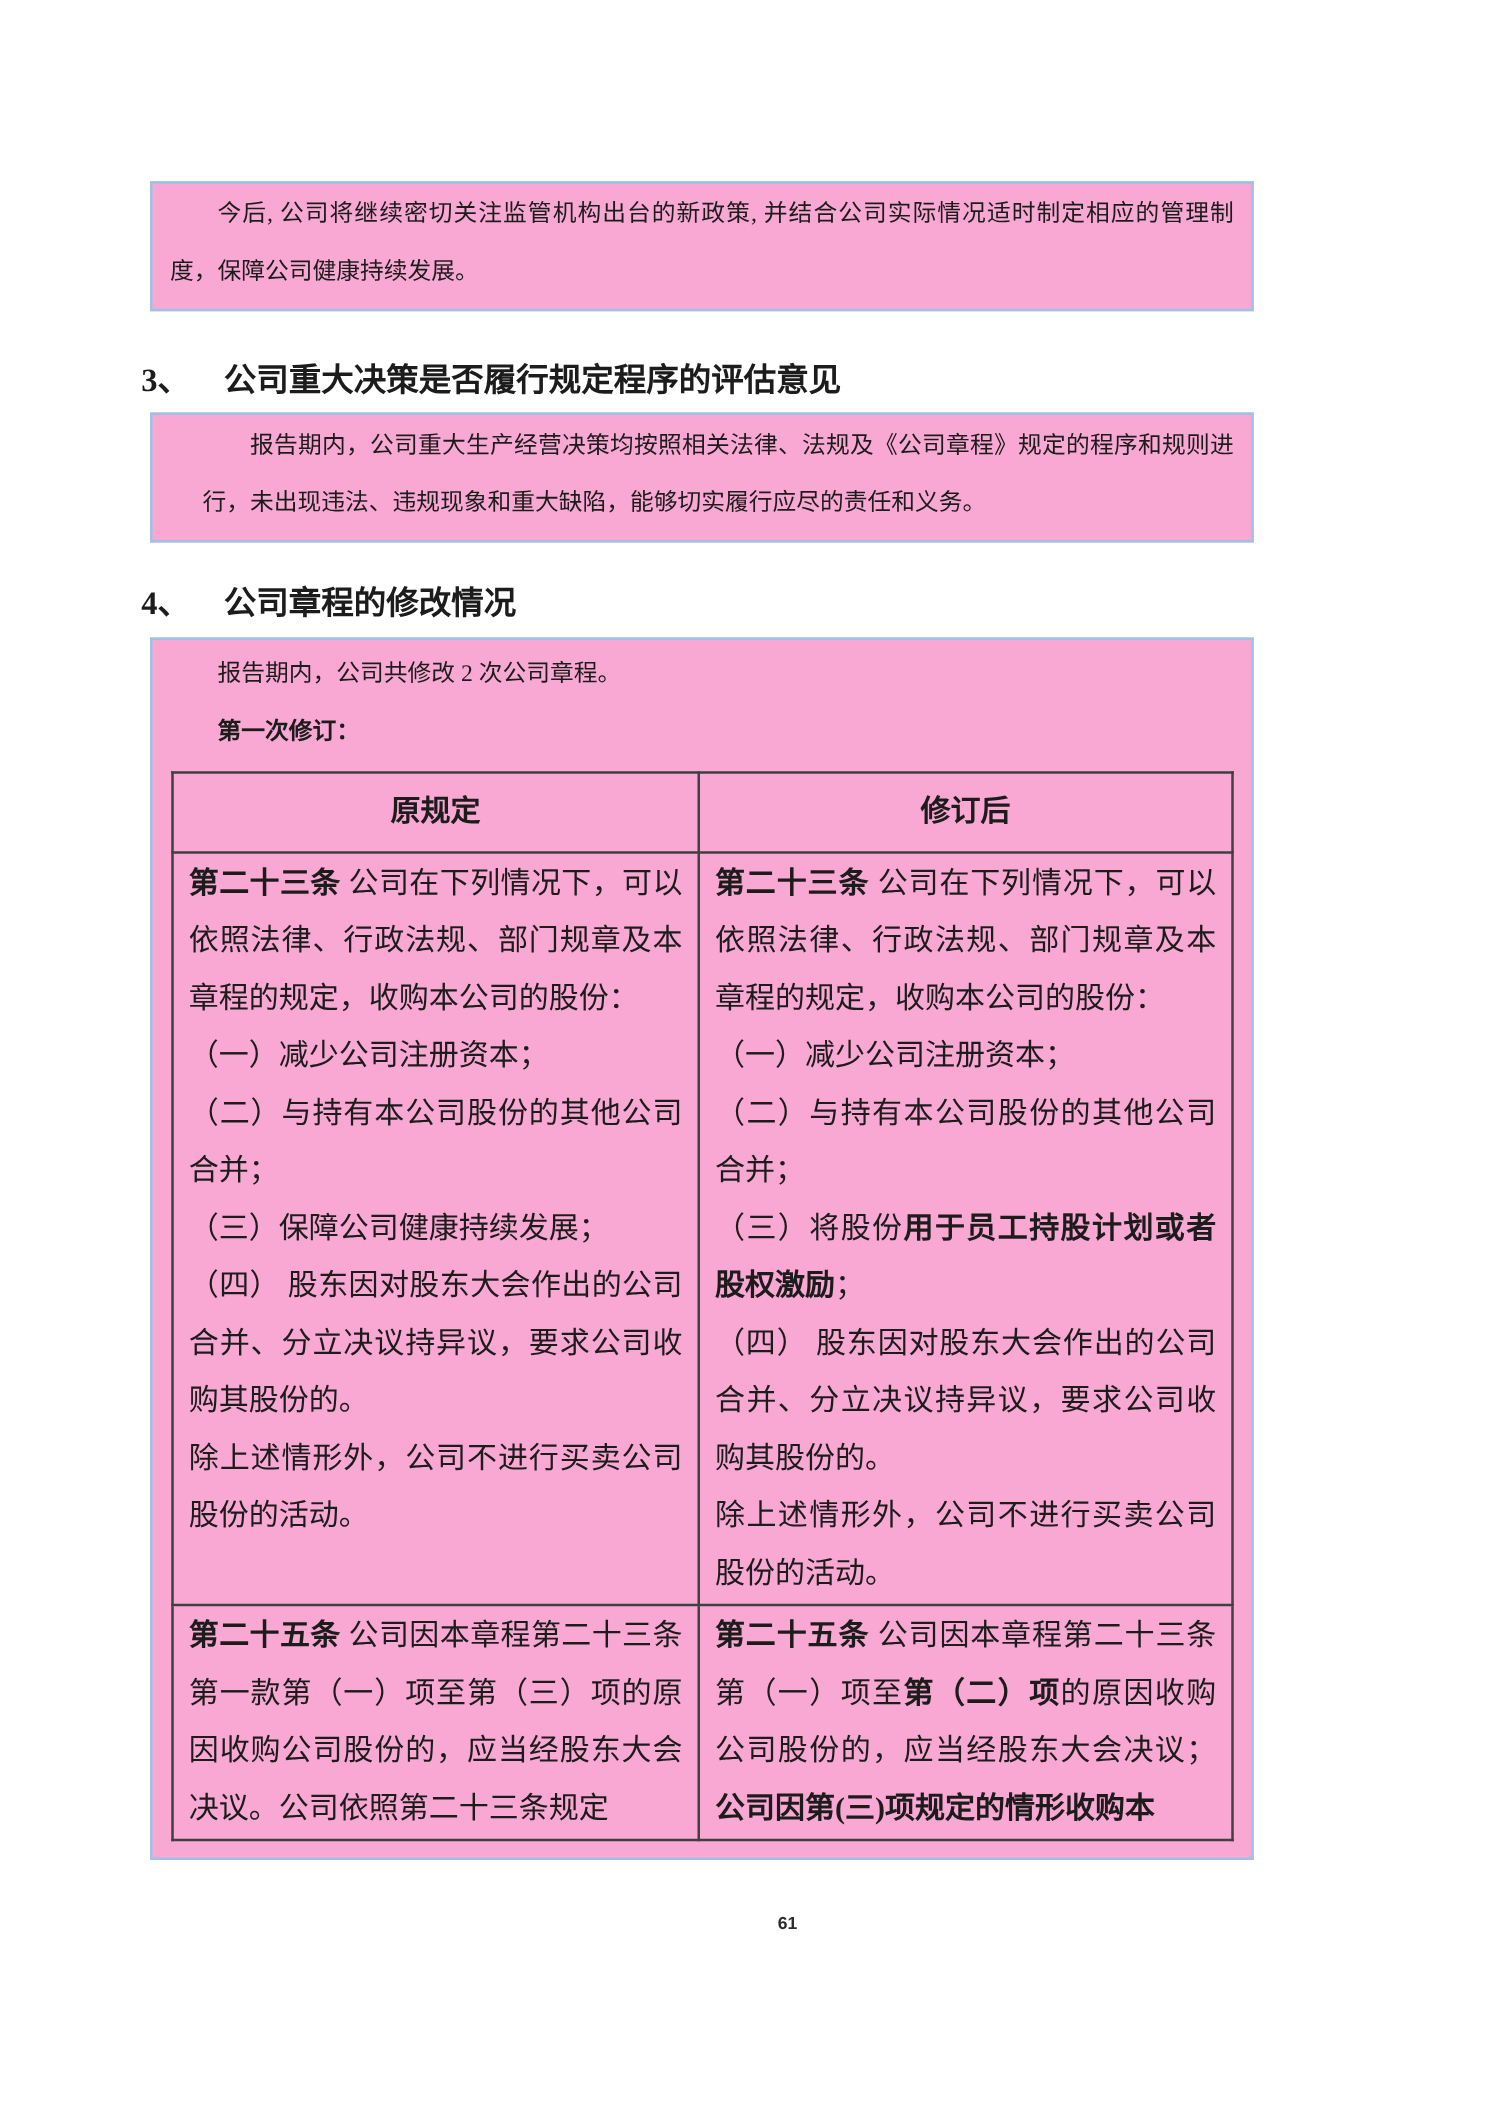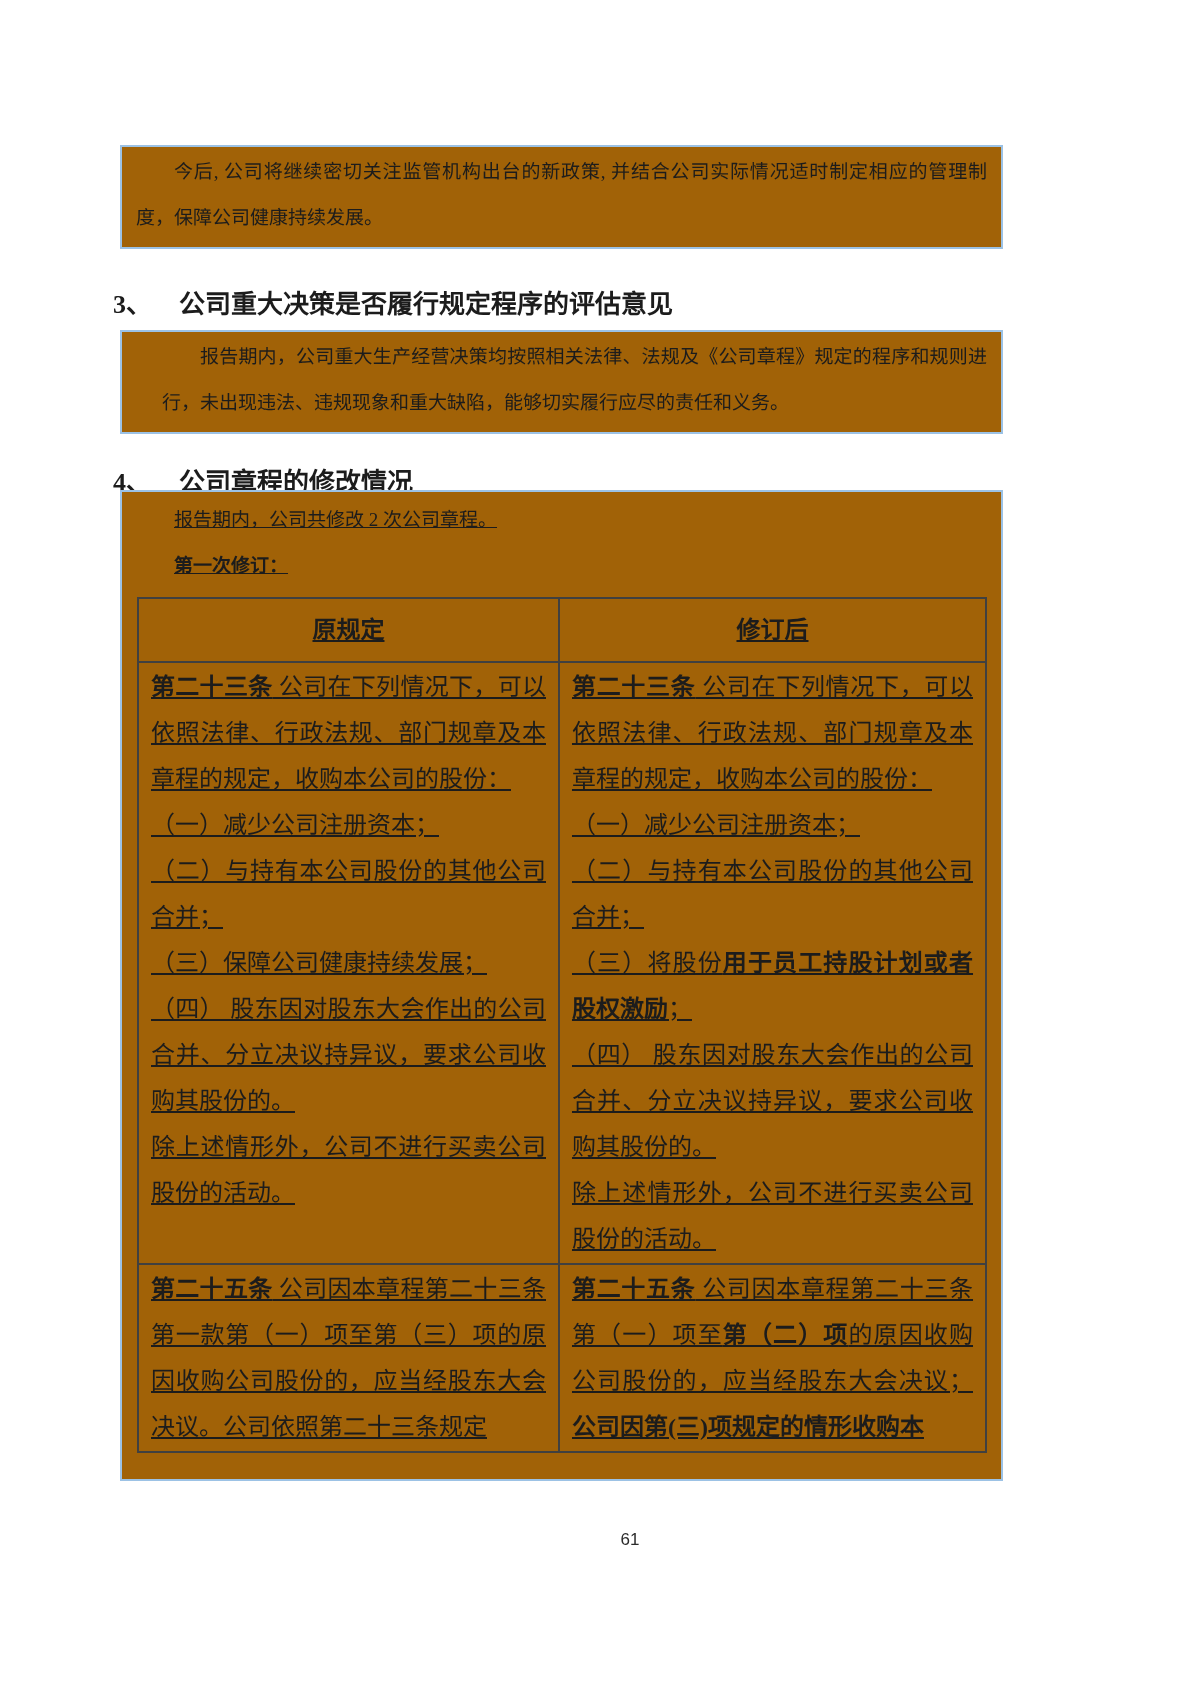--- a/index.html
+++ b/index.html
@@ -15,29 +15,29 @@
     background: #ffffff;
     font-family: "Liberation Serif", "DejaVu Serif", serif;
     color: #1c1c1c;
   }
   .text-box {
     position: absolute;
     left: 120px;
     width: 883px;
     box-sizing: border-box;
     border: 2px solid #9cc2e5;
-    background: #a16207;
+    background: #f9a8d4;
     padding: 2px 14px 6px 14px;
     font-size: 19px;
     line-height: 46px;
     text-align: justify;
   }
   .box1 { top: 145px; min-height: 88px; }
   .box2 { top: 330px; min-height: 96px; padding-left: 40px; }
-  .box3 { top: 490px; min-height: 968px; padding-top: 5px; padding-bottom: 26px; text-decoration: underline; }
+  .box3 { top: 510px; min-height: 968px; padding-top: 5px; padding-bottom: 13px; }
   .para {
     margin: 0;
   }
   .indent { text-indent: 2em; }
   .bold { font-weight: bold; }
   .heading {
     position: absolute;
     left: 113px;
     margin: 0;
     font-size: 26px;
@@ -73,22 +73,23 @@
   .col-original { width: 420px; }
   .col-revised  { width: 426px; }
   .cell-para { margin: 0; }
   .seg-b { font-weight: bold; }
   .page-footer {
     position: absolute;
     top: 1530px;
     left: 630px;
     transform: translateX(-50%);
     font-family: "Liberation Sans", "DejaVu Sans", sans-serif;
-    font-size: 17px;
+    font-size: 14px;
     color: #2b2b2b;
+    font-weight: bold;
   }
 </style>
 </head>
 <body>
 
 <div class="page">
 
   <section class="text-box box1">
     <p class="para indent">今后, 公司将继续密切关注监管机构出台的新政策, 并结合公司实际情况适时制定相应的管理制度，保障公司健康持续发展。</p>
   </section>

